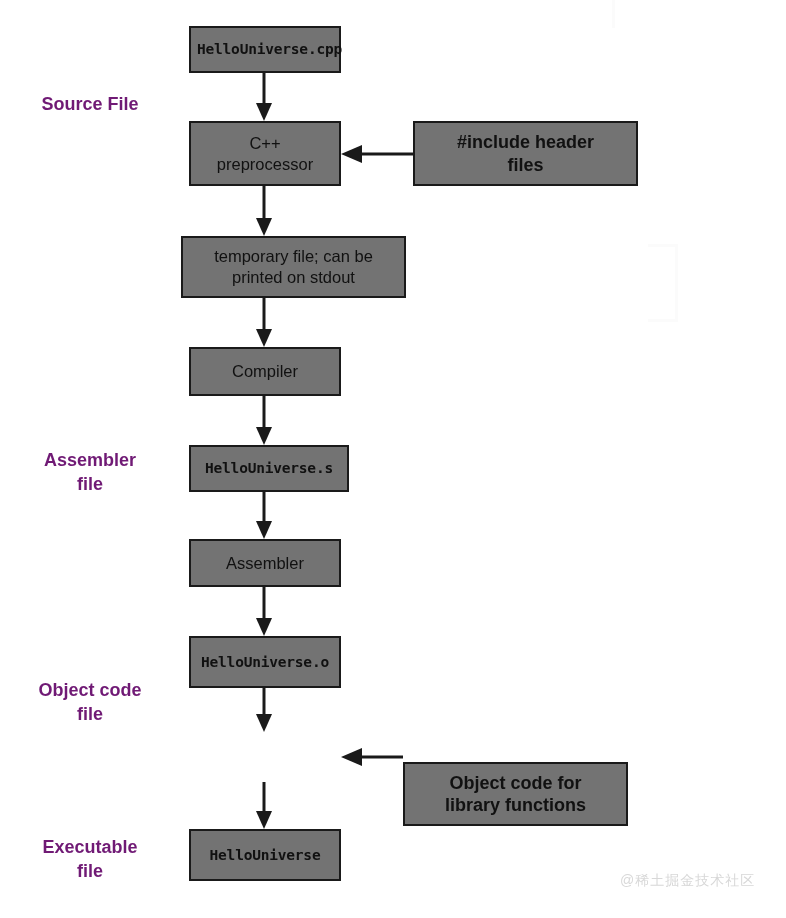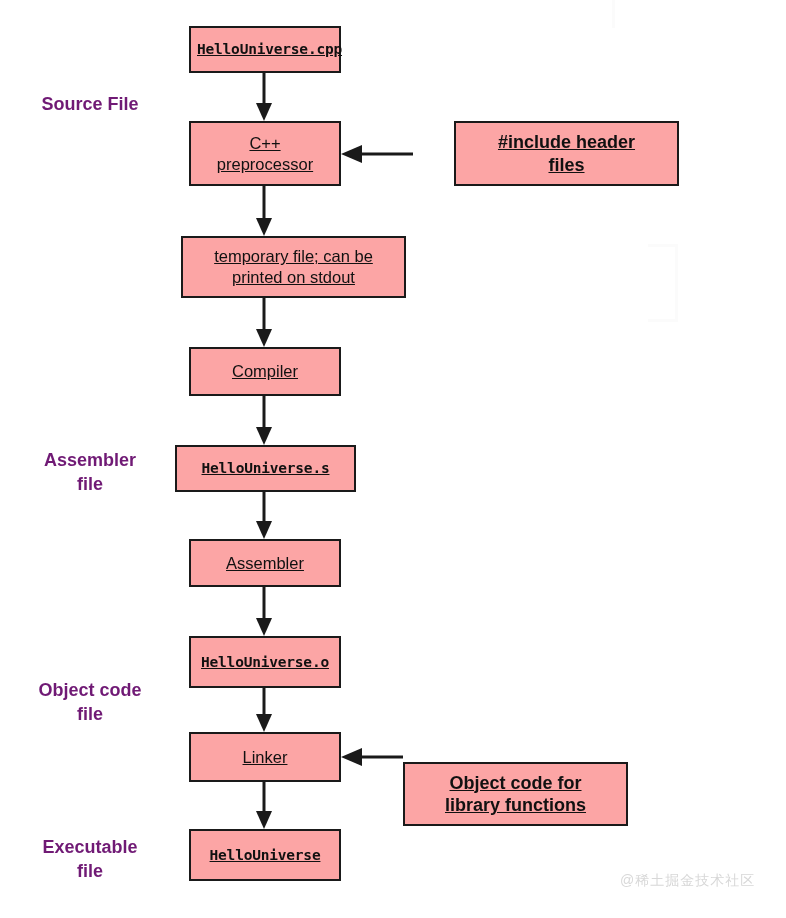--- a/index.html
+++ b/index.html
@@ -16,28 +16,27 @@
     width: 786px;
     height: 918px;
     background: #ffffff;
     overflow: hidden;
   }
 
   
   .box {
     position: absolute;
     box-sizing: border-box;
-    background: #fca5a5;
+    background: #737373;
     border: 2.5px solid #1a1a1a;
     display: flex;
     align-items: center;
     justify-content: center;
     text-align: center;
     line-height: 1.25;
-    text-decoration: underline;
   }
   .box .txt {
     display: block;
     width: 100%;
     padding: 0 6px;
     box-sizing: border-box;
     white-space: pre-line;
   }
   .mono .txt {
     font-family: "DejaVu Sans Mono", "Liberation Mono", monospace;
@@ -159,49 +158,46 @@
 
   <div class="box mono" style="left:189px; top:26px; width:152px; height:47px;">
     <span class="txt">HelloUniverse.cpp</span>
   </div>
 
   <div class="box sans" style="left:189px; top:121px; width:152px; height:65px;">
     <span class="txt">C++
 preprocessor</span>
   </div>
 
-  <div class="box bold" style="left:413px; top:121px; width:225px; height:65px;margin-left:41px;">
+  <div class="box bold" style="left:413px; top:121px; width:225px; height:65px;">
     <span class="txt">#include header
 files</span>
   </div>
 
   <div class="box sans" style="left:157px; top:236px; width:225px; height:62px;margin-left:24px;">
     <span class="txt">temporary file; can be
 printed on stdout</span>
   </div>
 
   <div class="box sans" style="left:189px; top:347px; width:152px; height:49px;">
     <span class="txt">Compiler</span>
   </div>
 
-  <div class="box mono" style="left:175px; top:445px; width:181px; height:47px;">
+  <div class="box mono" style="left:189px; top:445px; width:160px; height:47px;">
     <span class="txt">HelloUniverse.s</span>
   </div>
 
   <div class="box sans" style="left:189px; top:539px; width:152px; height:48px;">
     <span class="txt">Assembler</span>
   </div>
 
   <div class="box mono" style="left:189px; top:636px; width:152px; height:52px;">
     <span class="txt">HelloUniverse.o</span>
   </div>
 
-  <div class="box sans" style="left:189px; top:732px; width:152px; height:50px;">
-    <span class="txt">Linker</span>
-  </div>
 
   <div class="box bold" style="left:403px; top:726px; width:225px; height:64px;margin-top:36px;">
     <span class="txt">Object code for
 library functions</span>
   </div>
 
   <div class="box mono" style="left:189px; top:829px; width:152px; height:52px;">
     <span class="txt">HelloUniverse</span>
   </div>
 

